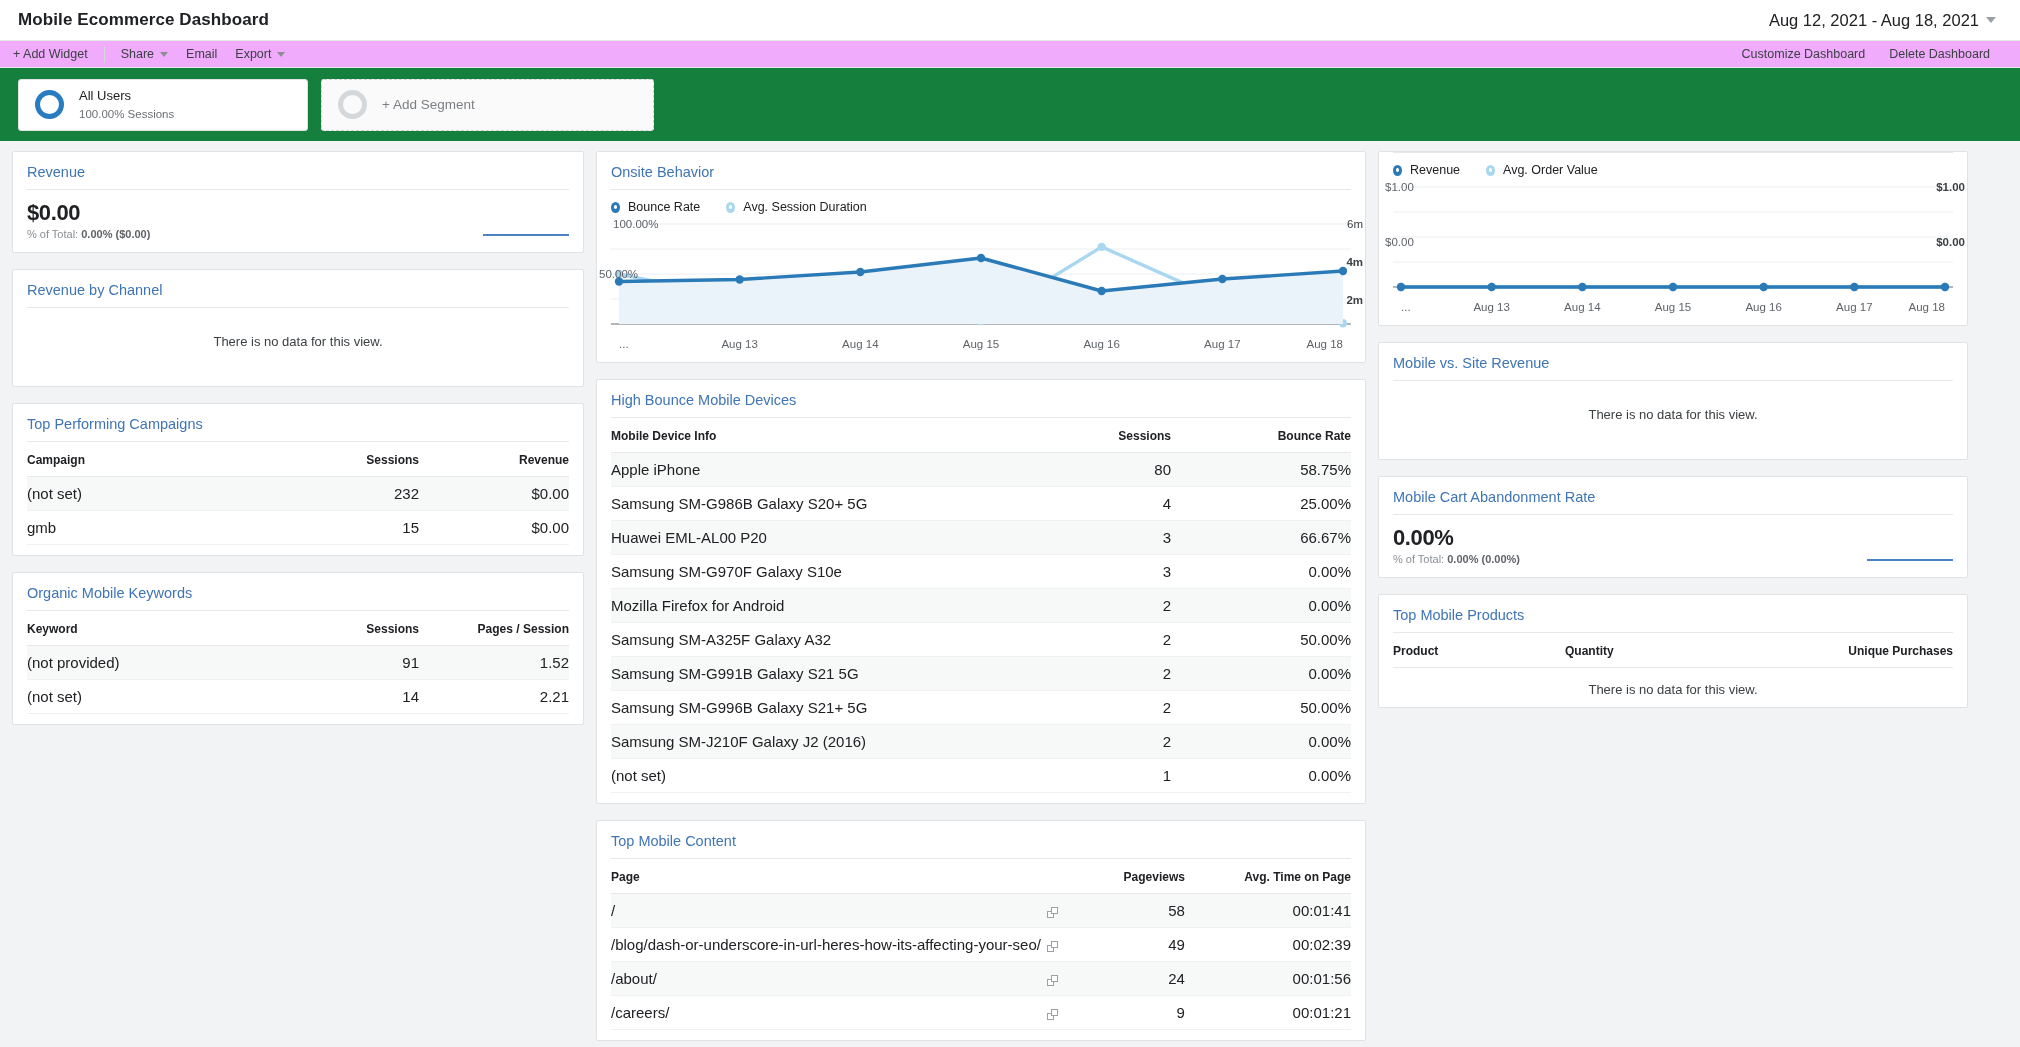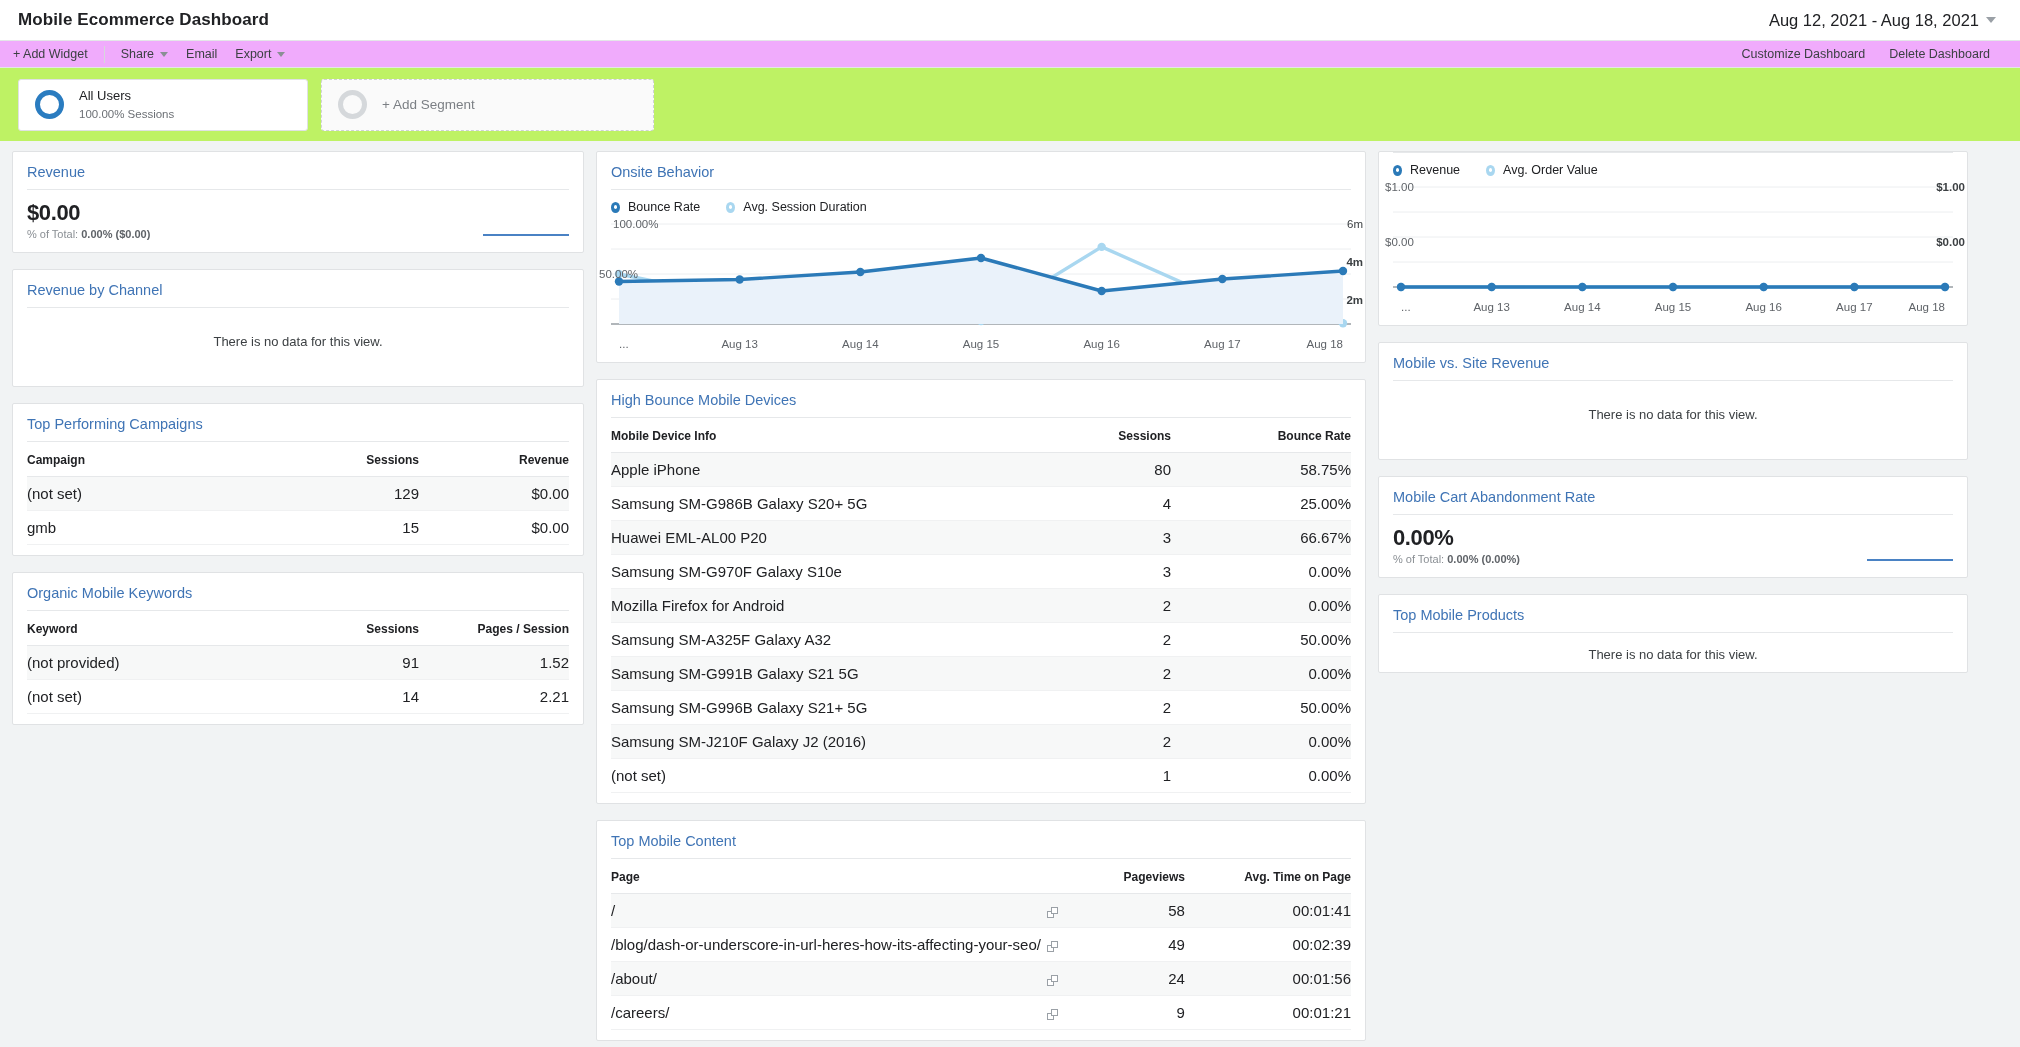--- a/index.html
+++ b/index.html
@@ -77,21 +77,21 @@
     border-left: 4px solid transparent;
     border-right: 4px solid transparent;
     border-top: 5px solid #8a8f94;
     margin-top: 1px;
   }
   .tb-right { margin-left: auto; display:flex; align-items:center; }
   .tb-right .tb-item { padding: 5px 12px; }
 
   
   .segbar {
-    background: #bef264;
+    background: #15803d;
     height: 73px;
     display: flex;
     align-items: center;
     padding: 0 18px;
     gap: 13px;
   }
   .segment {
     width: 290px;
     height: 52px;
     border: 1px solid #dfe1e3;
@@ -295,21 +295,21 @@
           <thead>
               <tr>
             <th>Campaign</th>
             <th class="num" style="width:150px">Sessions</th>
             <th class="num" style="width:150px">Revenue</th>
           </tr>
             </thead>
           <tbody id="tbody-campaigns">
               <tr>
                 <td>(not set)</td>
-                <td class="num">129</td>
+                <td class="num">232</td>
                 <td class="num">$0.00</td>
               </tr>
               <tr>
                 <td>gmb</td>
                 <td class="num">15</td>
                 <td class="num">$0.00</td>
               </tr>
             </tbody>
         </table>
       </div>
@@ -587,17 +587,26 @@
           </div>
         </div>
         <div class="spark"></div>
       </div>
     </div>
 
     <div class="widget">
       <div class="w-title">Top Mobile Products</div>
       <div class="w-rule"></div>
       <div class="tbl-wrap">
+        <table>
+          <thead>
+              <tr>
+            <th>Product</th>
+            <th style="text-align:center">Quantity</th>
+            <th class="num">Unique Purchases</th>
+          </tr>
+            </thead>
+        </table>
         <div class="w-nodata" style="padding-top:14px">There is no data for this view.</div>
       </div>
     </div>
   </div>
 </div>
 
 </body></html>

